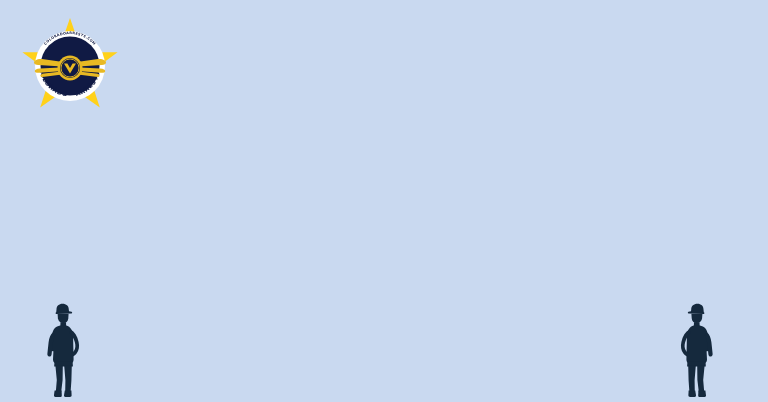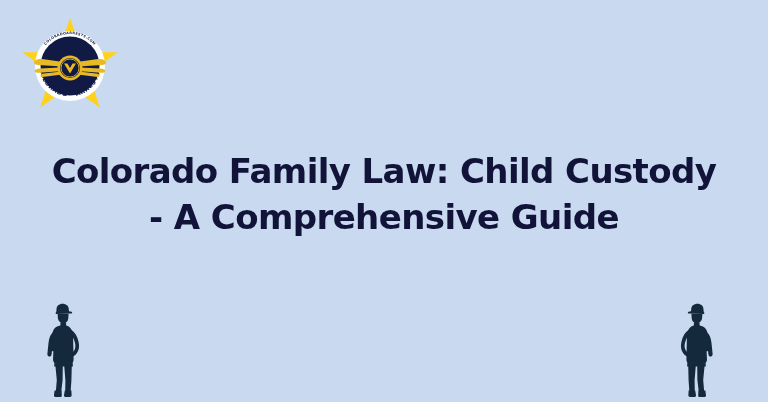--- a/index.html
+++ b/index.html
@@ -101,24 +101,20 @@
         <path d="M50 54.5 L76 57.6 C78.6 57.9 79.8 58.9 79.5 59.9 C79.2 60.8 77.8 61.1 75.6 60.8 L50 57.5 Z"></path>
       </g>
 
       <circle cx="50" cy="52" r="12.5" fill="#e8b923"></circle>
       <circle cx="50" cy="52" r="10" fill="#101a44"></circle>
       <circle cx="50" cy="52" r="9" fill="none" stroke="#e8b923" stroke-width="0.9"></circle>
       <path d="M44 47.5 L50 57.5 L56 47.5 L52.6 47.5 L50 52 L47.4 47.5 Z" fill="#e8b923"></path>
     </svg>
   </div>
 
-  <div class="title-wrap">
-    <h1 class="title">Colorado Family Law: Child Custody
-- A Comprehensive Guide</h1>
-  </div>
 
   <div class="officer officer-left">
     <svg viewBox="0 0 56 96" xmlns="http://www.w3.org/2000/svg">
       <g fill="#15293d">
 
         <path d="M20.5 7.5 C20.5 4 23 1.8 26.5 1.8 C30.2 1.8 32.8 4 32.8 7.4 L33 9.2 L35.6 9.8 C36.4 10.1 36.4 11.4 35.4 11.6 L20.2 11.9 C19.4 11.7 19.4 10.5 20.2 10.2 L20.5 7.5 Z"></path>
 
         <path d="M21.6 11.9 L32.6 11.7 L32.3 16.2 C32.1 19.2 30.3 21 27.4 21 C24.4 21 22.3 19.3 21.9 16.3 Z"></path>
 
         <path d="M24.5 20.2 L30 20.2 L30.2 24.2 L24.3 24.4 Z"></path>

